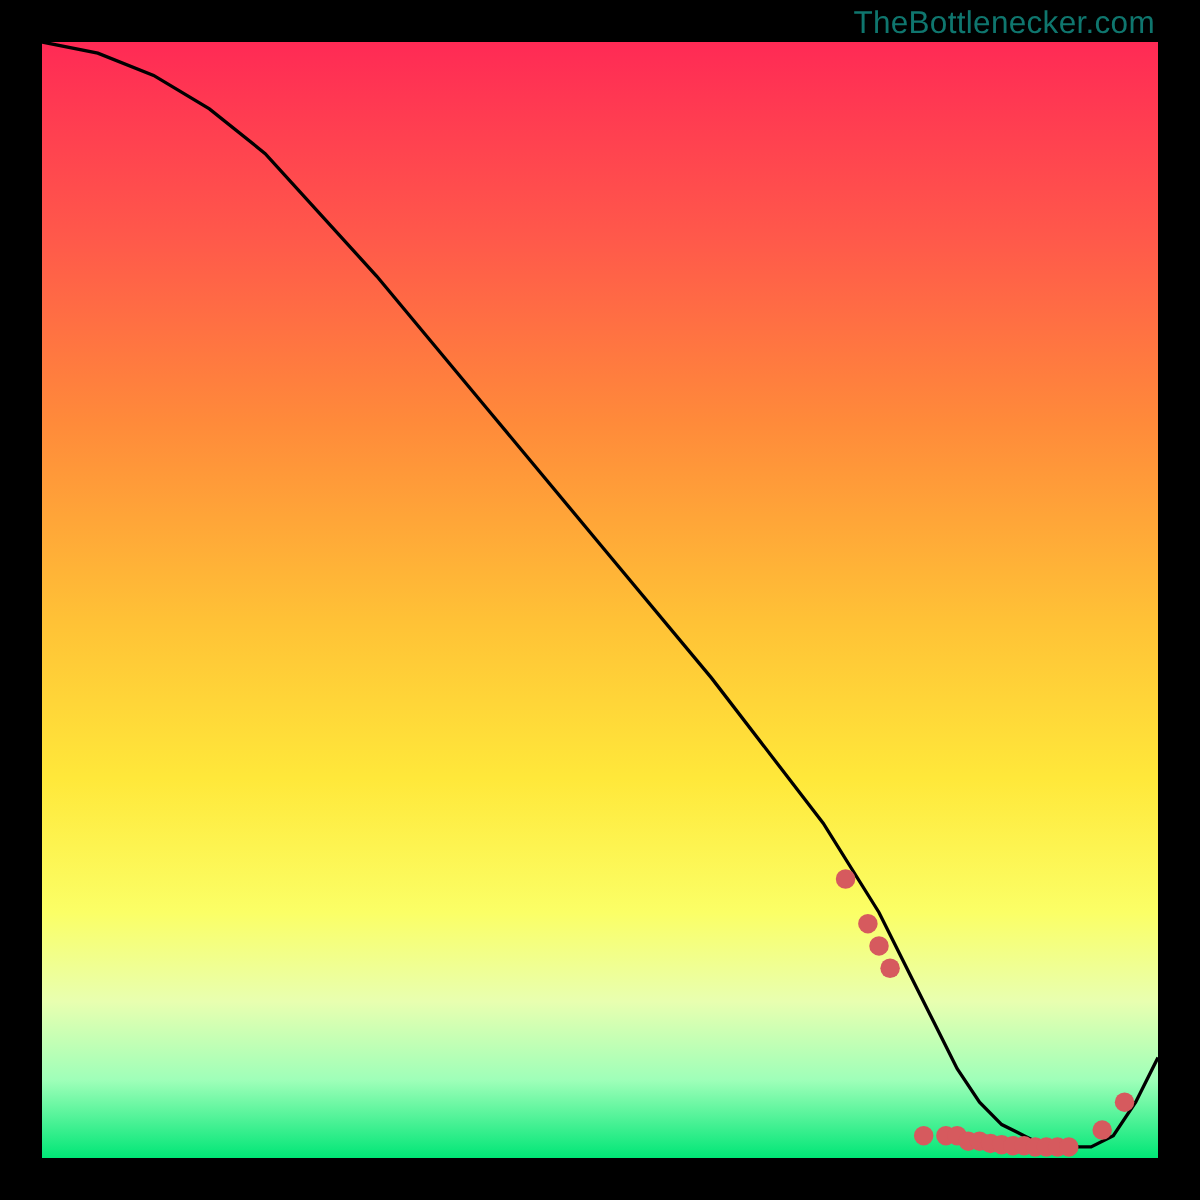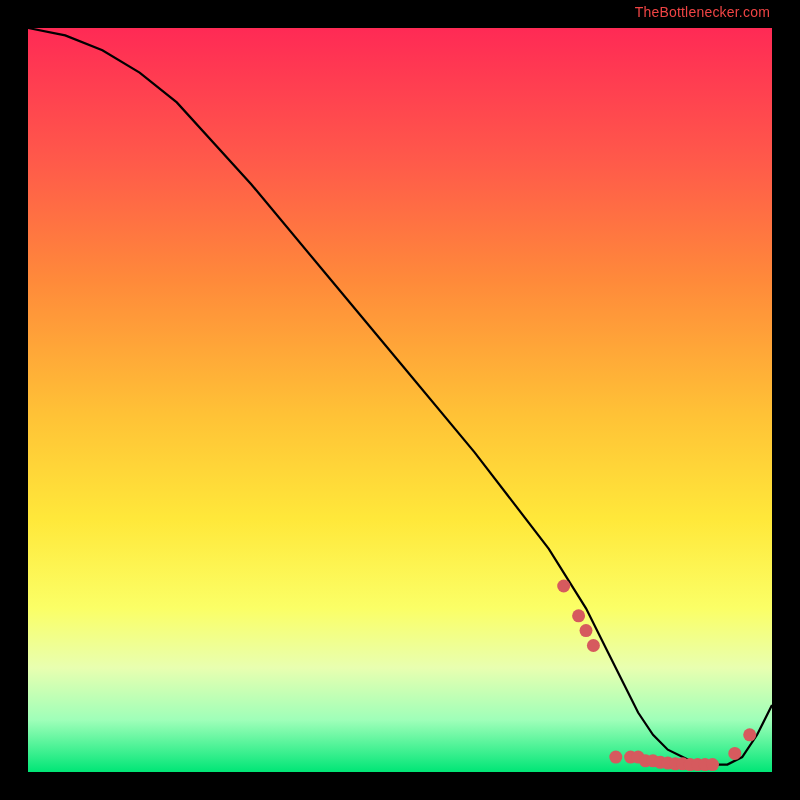--- a/index.html
+++ b/index.html
@@ -27,22 +27,22 @@
       #fbff66 78%,
       #e8ffb0 86%,
       #9fffb9 93%,
       #00e676 100%
     );
   }
   .watermark {
     position: absolute;
     top: 4px;
     right: 30px;
-    color: #ef4444;
-    font-size: 14px;
+    color: #0f766e;
+    font-size: 21px;
     font-weight: 500;
     letter-spacing: 0.2px;
     font-family: Arial, Helvetica, sans-serif;
   }
   svg.curve {
     position: absolute;
     left: 0;
     top: 0;
     width: 744px;
     height: 744px;

